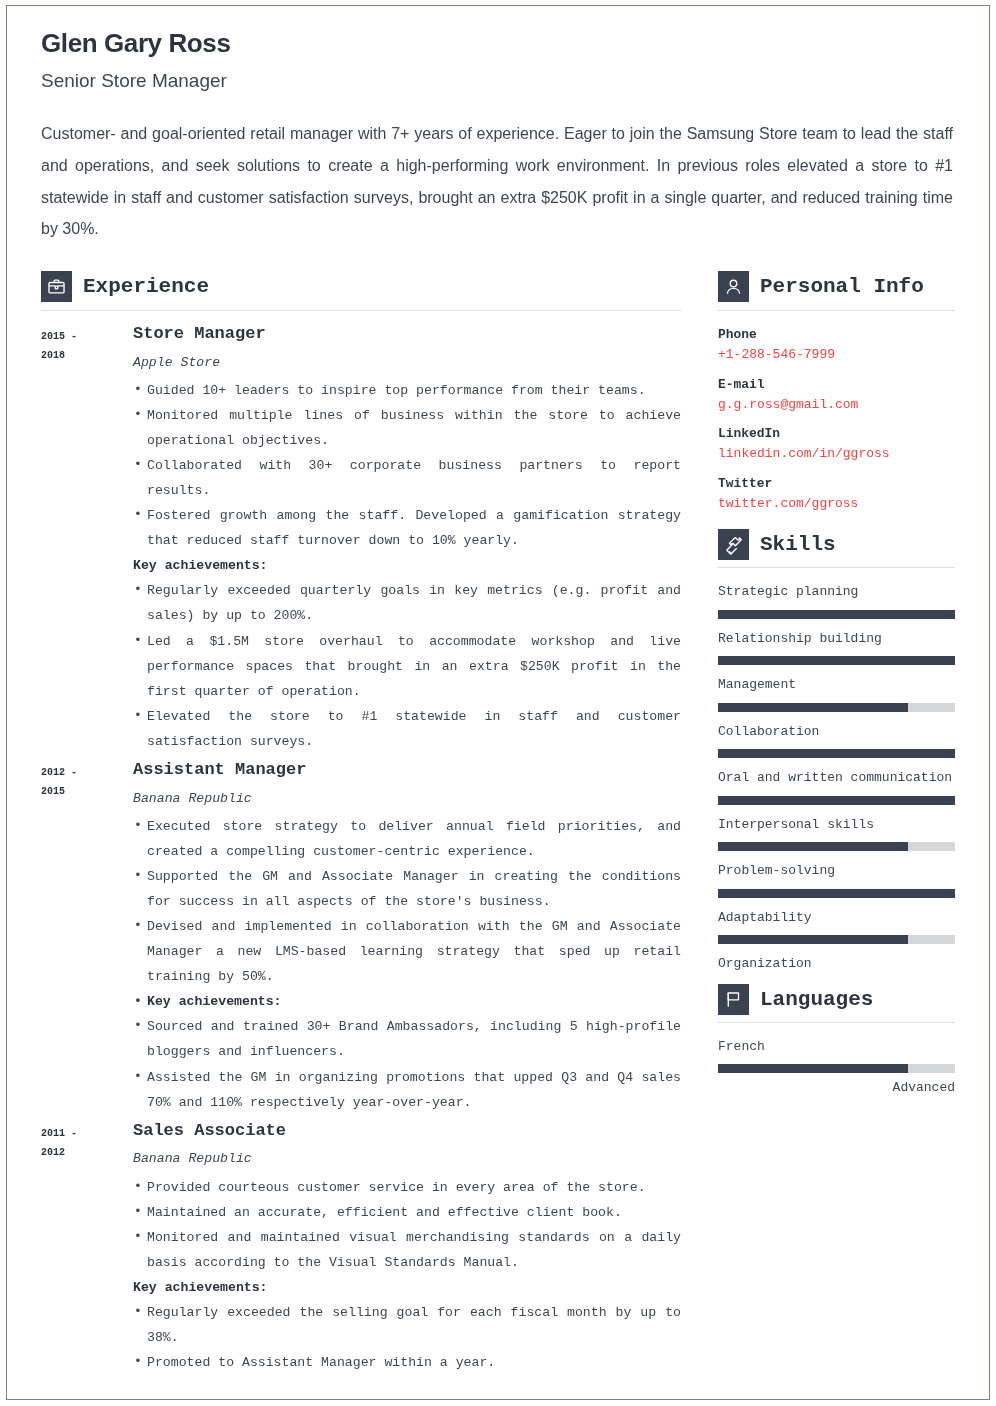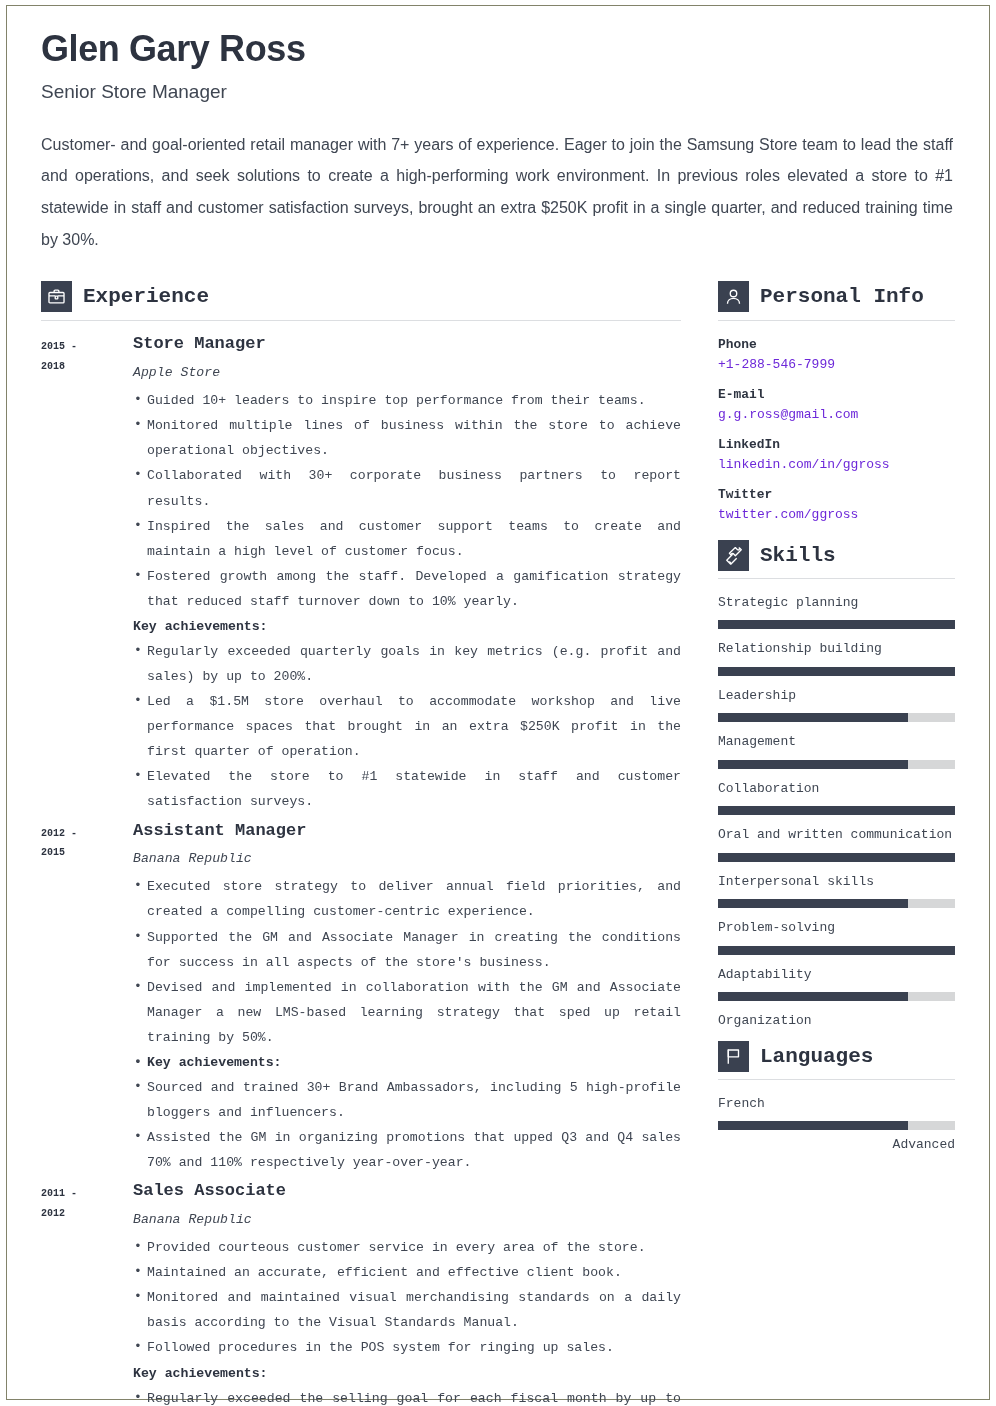--- a/index.html
+++ b/index.html
@@ -31,21 +31,21 @@
   .inner {
     position: absolute;
     left: 41px;
     top: 30px;
     right: 42px;
     bottom: 0;
   }
 
   
   .name {
-    font-size: 36px;
+    font-size: 26px;
     font-weight: bold;
     letter-spacing: -0.4px;
     color: #2d3340;
     line-height: 1.05;
     margin: 0 0 14px 0;
   }
   .job-title {
     font-size: 19px;
     color: #3f4652;
     font-weight: normal;
@@ -177,21 +177,21 @@
   .side-block { margin-bottom: 4px; }
   .pi-row { margin-bottom: 9px; }
   .pi-label {
     font-size: 12.9px;
     font-weight: bold;
     color: #2d3340;
     line-height: 1.55;
   }
   .pi-value {
     font-size: 13px;
-    color: #6d28d9;
+    color: #ef4444;
     line-height: 1.6;
     word-break: break-word;
   }
 
   .skill { margin-bottom: 10px; }
   .skill-name {
     font-size: 13px;
     color: #3f4652;
     line-height: 1.5;
     margin-bottom: 8px;
@@ -258,21 +258,20 @@
             <div>2015 -</div>
             <div>2018</div>
           </div>
           <div class="job-body">
             <div class="job-role">Store Manager</div>
             <div class="job-company">Apple Store</div>
             <ul class="bullets">
               <li>Guided 10+ leaders to inspire top performance from their teams.</li>
               <li>Monitored multiple lines of business within the store to achieve operational objectives.</li>
               <li>Collaborated with 30+ corporate business partners to report results.</li>
-              <li>Inspired the sales and customer support teams to create and maintain a high level of customer focus.</li>
               <li>Fostered growth among the staff. Developed a gamification strategy that reduced staff turnover down to 10% yearly.</li>
               <li class="no-bullet">Key achievements:</li>
               <li>Regularly exceeded quarterly goals in key metrics (e.g. profit and sales) by up to 200%.</li>
               <li>Led a $1.5M store overhaul to accommodate workshop and live performance spaces that brought in an extra $250K profit in the first quarter of operation.</li>
               <li>Elevated the store to #1 statewide in staff and customer satisfaction surveys.</li>
             </ul>
           </div>
         </div>
 
         <div class="job">
@@ -299,21 +298,20 @@
             <div>2011 -</div>
             <div>2012</div>
           </div>
           <div class="job-body">
             <div class="job-role">Sales Associate</div>
             <div class="job-company">Banana Republic</div>
             <ul class="bullets">
               <li>Provided courteous customer service in every area of the store.</li>
               <li>Maintained an accurate, efficient and effective client book.</li>
               <li>Monitored and maintained visual merchandising standards on a daily basis according to the Visual Standards Manual.</li>
-              <li>Followed procedures in the POS system for ringing up sales.</li>
               <li class="no-bullet">Key achievements:</li>
               <li>Regularly exceeded the selling goal for each fiscal month by up to 38%.</li>
               <li>Promoted to Assistant Manager within a year.</li>
             </ul>
           </div>
         </div>
 
       </div>
 
       <div class="col-side">
@@ -367,26 +365,20 @@
                 <div class="bar-fill" style="width: 100%;"></div>
               </div>
           </div>
           <div class="skill">
             <div class="skill-name">Relationship building</div>
             <div class="bar">
                 <div class="bar-fill" style="width: 100%;"></div>
               </div>
           </div>
           <div class="skill">
-            <div class="skill-name">Leadership</div>
-            <div class="bar">
-                <div class="bar-fill" style="width: 80%;"></div>
-              </div>
-          </div>
-          <div class="skill">
             <div class="skill-name">Management</div>
             <div class="bar">
                 <div class="bar-fill" style="width: 80%;"></div>
               </div>
           </div>
           <div class="skill">
             <div class="skill-name">Collaboration</div>
             <div class="bar">
                 <div class="bar-fill" style="width: 100%;"></div>
               </div>

